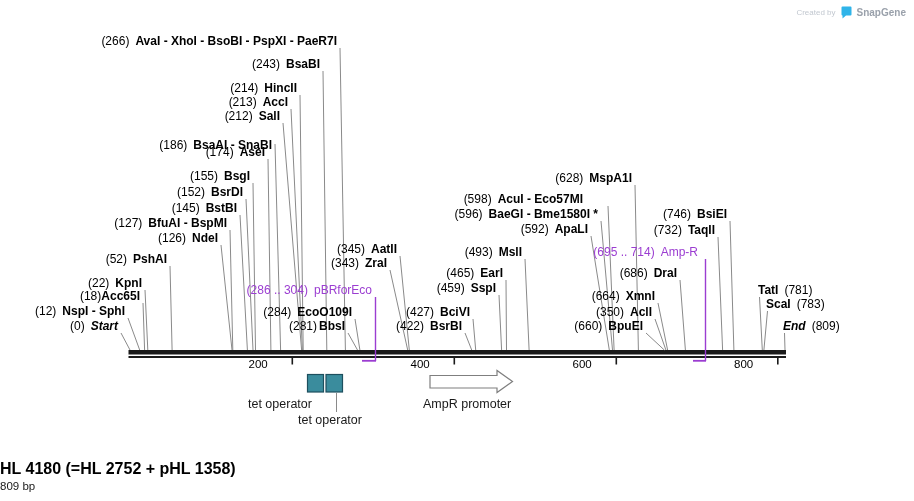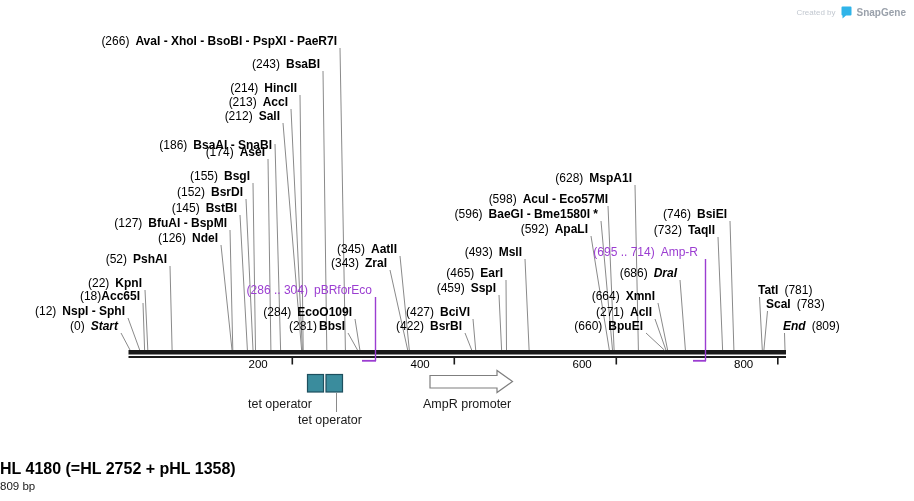--- a/index.html
+++ b/index.html
@@ -114,26 +114,26 @@
       <div class="site-label" style="top: 243px; left: 397px; transform: translateX(-100%);"><span class="pos">(345)</span><span class="nm" style="margin-left: 6px;">AatII</span></div>
       <div class="site-label" style="top: 257px; left: 387px; transform: translateX(-100%);"><span class="pos">(343)</span><span class="nm" style="margin-left: 6px;">ZraI</span></div>
       <div class="site-label" style="top: 306px; left: 352px; transform: translateX(-100%);"><span class="pos">(284)</span><span class="nm" style="margin-left: 6px;">EcoO109I</span></div>
       <div class="site-label" style="top: 320px; left: 345px; transform: translateX(-100%);"><span class="pos">(281)</span><span class="nm" style="margin-left: 2px;">BbsI</span></div>
       <div class="site-label" style="top: 306px; left: 470px; transform: translateX(-100%);"><span class="pos">(427)</span><span class="nm" style="margin-left: 6px;">BciVI</span></div>
       <div class="site-label" style="top: 320px; left: 462px; transform: translateX(-100%);"><span class="pos">(422)</span><span class="nm" style="margin-left: 6px;">BsrBI</span></div>
       <div class="site-label" style="top: 267px; left: 503px; transform: translateX(-100%);"><span class="pos">(465)</span><span class="nm" style="margin-left: 6px;">EarI</span></div>
       <div class="site-label" style="top: 282px; left: 496px; transform: translateX(-100%);"><span class="pos">(459)</span><span class="nm" style="margin-left: 6px;">SspI</span></div>
       <div class="site-label" style="top: 246px; left: 522px; transform: translateX(-100%);"><span class="pos">(493)</span><span class="nm" style="margin-left: 6px;">MslI</span></div>
       <div class="site-label" style="top: 172px; left: 632px; transform: translateX(-100%);"><span class="pos">(628)</span><span class="nm" style="margin-left: 6px;">MspA1I</span></div>
-      <div class="site-label" style="top: 193px; left: 608px; transform: translateX(-100%); padding-left: 16px;"><span class="pos">(598)</span><span class="nm" style="margin-left: 6px;">AcuI - Eco57MI</span></div>
+      <div class="site-label" style="top: 193px; left: 583px; transform: translateX(-100%); padding-left: 16px;"><span class="pos">(598)</span><span class="nm" style="margin-left: 6px;">AcuI - Eco57MI</span></div>
       <div class="site-label" style="top: 208px; left: 598px; transform: translateX(-100%);"><span class="pos">(596)</span><span class="nm" style="margin-left: 6px;">BaeGI - Bme1580I *</span></div>
       <div class="site-label" style="top: 223px; left: 588px; transform: translateX(-100%); padding-left: 29px;"><span class="pos">(592)</span><span class="nm" style="margin-left: 6px;">ApaLI</span></div>
-      <div class="site-label" style="top: 267px; left: 677px; transform: translateX(-100%);"><span class="pos">(686)</span><span class="nm" style="margin-left: 6px; font-style: italic;">DraI</span></div>
+      <div class="site-label" style="top: 267px; left: 677px; transform: translateX(-100%);"><span class="pos">(686)</span><span class="nm" style="margin-left: 6px;">DraI</span></div>
       <div class="site-label" style="top: 290px; left: 655px; transform: translateX(-100%);"><span class="pos">(664)</span><span class="nm" style="margin-left: 6px;">XmnI</span></div>
-      <div class="site-label" style="top: 306px; left: 652px; transform: translateX(-100%);"><span class="pos">(271)</span><span class="nm" style="margin-left: 6px;">AclI</span></div>
+      <div class="site-label" style="top: 306px; left: 652px; transform: translateX(-100%);"><span class="pos">(350)</span><span class="nm" style="margin-left: 6px;">AclI</span></div>
       <div class="site-label" style="top: 320px; left: 643px; transform: translateX(-100%);"><span class="pos">(660)</span><span class="nm" style="margin-left: 6px;">BpuEI</span></div>
       <div class="site-label" style="top: 208px; left: 727px; transform: translateX(-100%);"><span class="pos">(746)</span><span class="nm" style="margin-left: 6px;">BsiEI</span></div>
       <div class="site-label" style="top: 224px; left: 715px; transform: translateX(-100%);"><span class="pos">(732)</span><span class="nm" style="margin-left: 6px;">TaqII</span></div>
       <div class="site-label" style="top: 284px; left: 758px;"><span class="nm">TatI</span><span class="pos" style="margin-left: 6px;">(781)</span></div>
       <div class="site-label" style="top: 298px; left: 766px;"><span class="nm">ScaI</span><span class="pos" style="margin-left: 6px;">(783)</span></div>
       <div class="site-label it" style="top: 320px; left: 783px;"><span class="nm">End</span><span class="pos" style="margin-left: 6px;">(809)</span></div>
     </div>
   <div id="primers">
       <div class="primer-label" style="top: 284px; left: 372px; transform: translateX(-100%); color: rgb(155, 61, 209); padding-left: 39px;"><span>(286 .. 304)</span><span style="margin-left: 6px;">pBRforEco</span></div>
       <div class="primer-label" style="top: 246px; left: 698px; transform: translateX(-100%); color: rgb(155, 61, 209);"><span>(695 .. 714)</span><span style="margin-left: 6px;">Amp-R</span></div>

